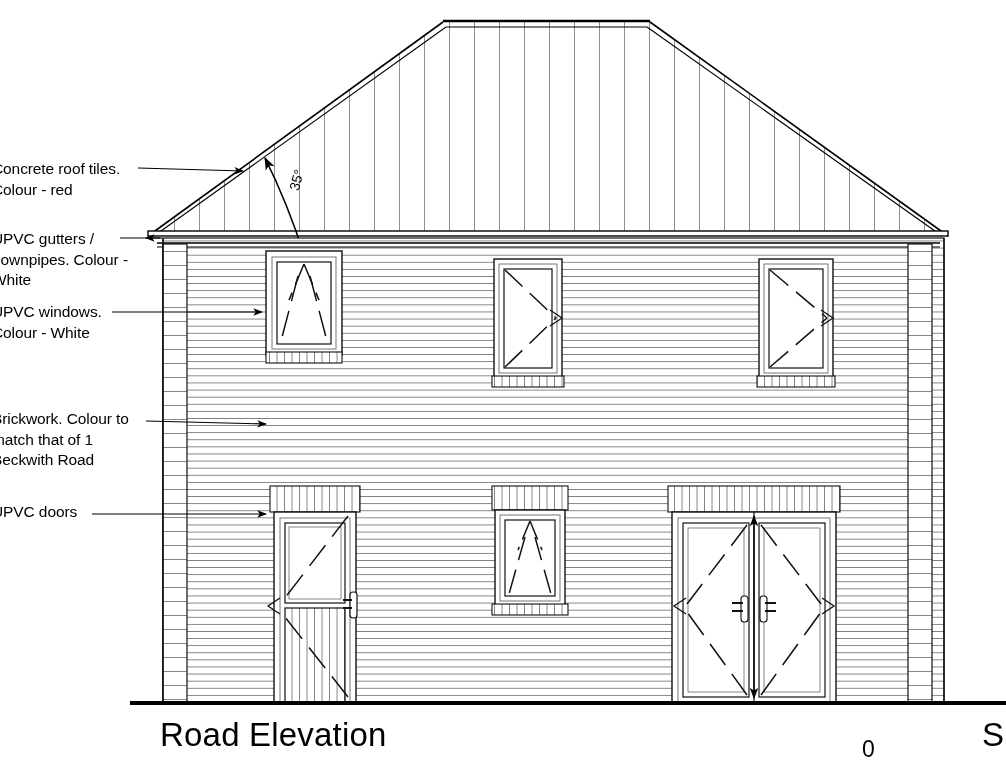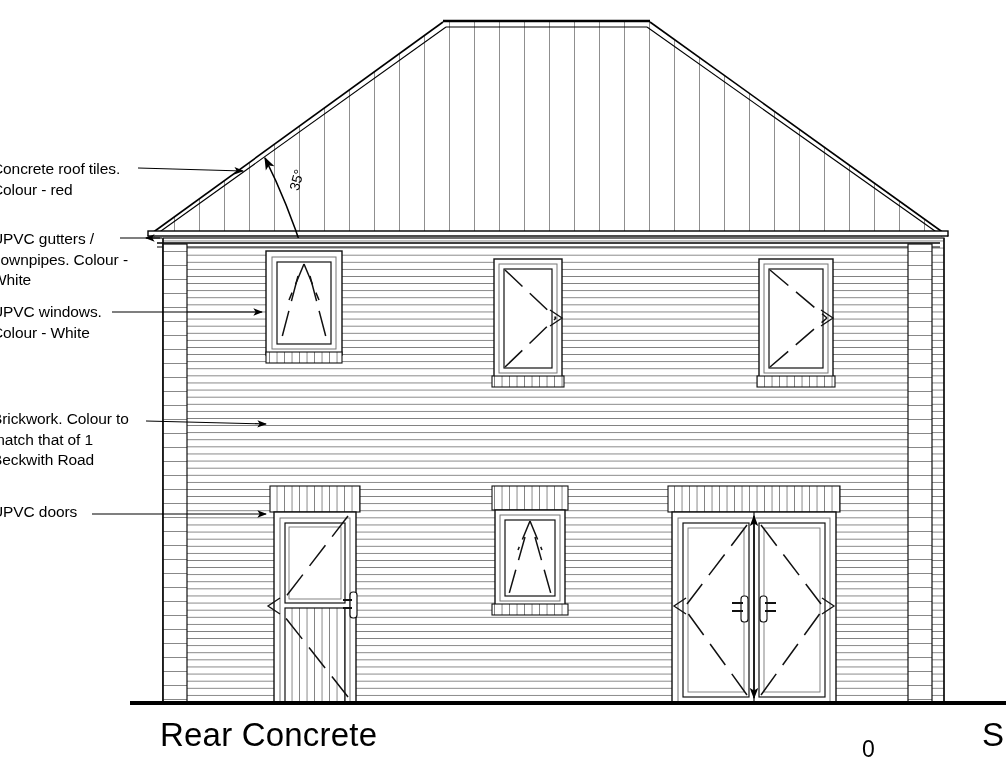--- a/index.html
+++ b/index.html
@@ -274,19 +274,19 @@
 Colour - White</div>
 
   <div class="anno-text" id="label-brickwork">Brickwork. Colour to
 match that of 1
 Beckwith Road</div>
 
   <div class="anno-text" id="label-doors">UPVC doors</div>
 
   <div id="pitch-label">35°</div>
 
-  <div id="view-title">Rear Concrete</div>
+  <div id="view-title">Road Elevation</div>
 
   <div id="view-title-next">S</div>
 
   <div id="scale-zero">0</div>
 
 </div>
 
 </body></html>

